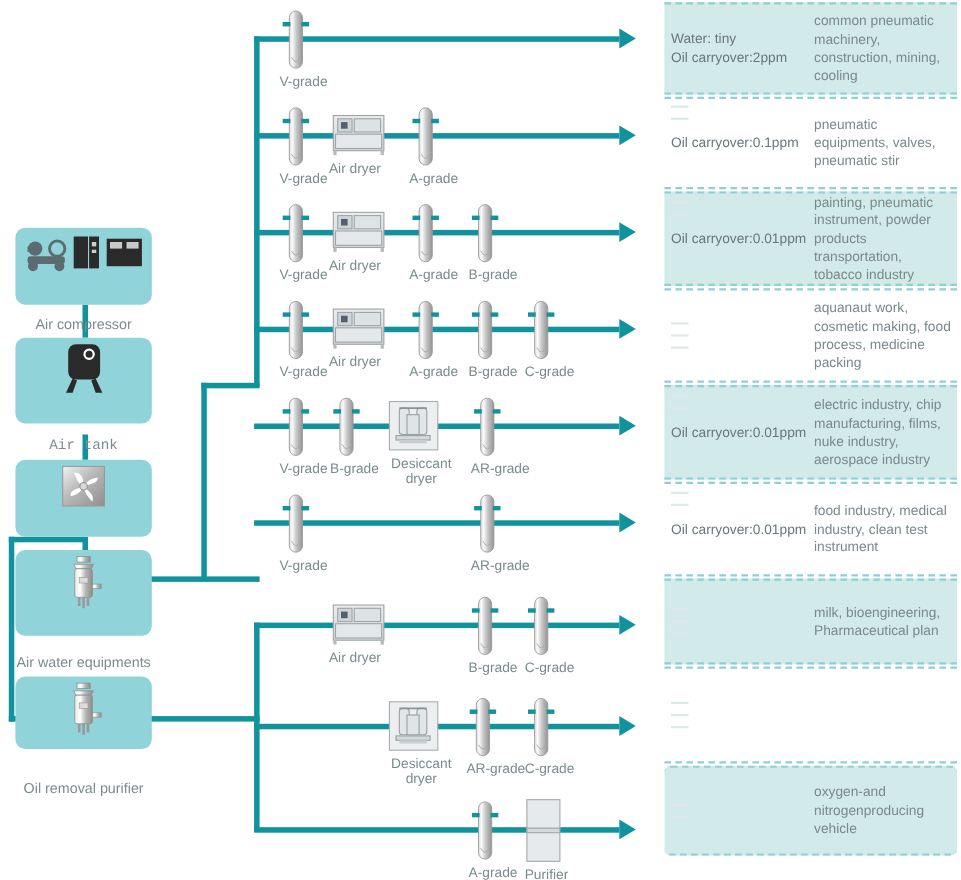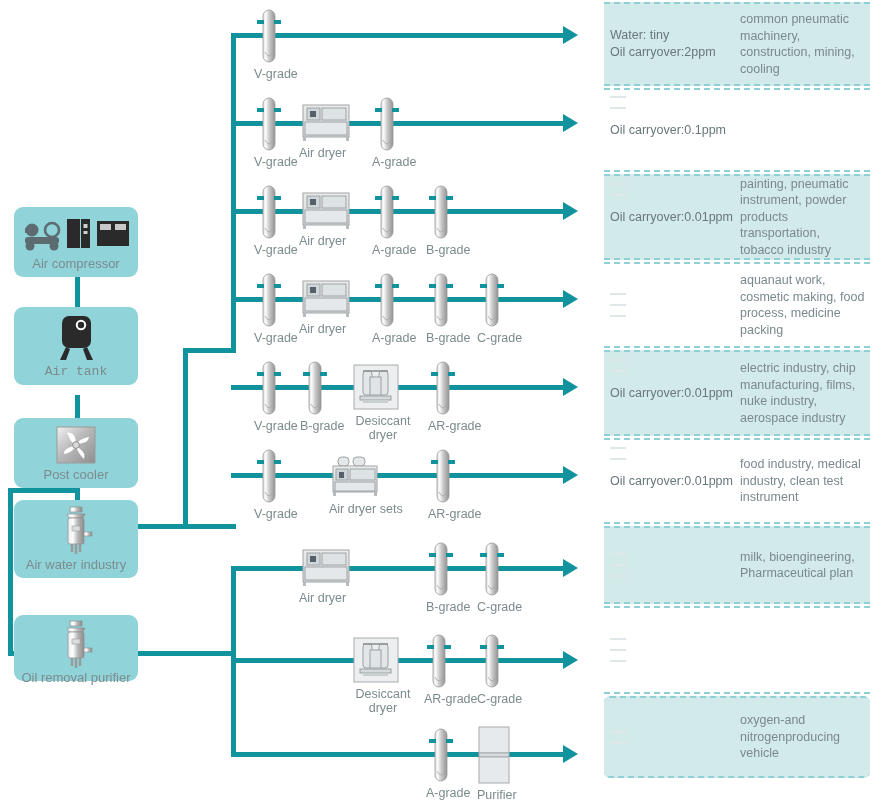--- a/index.html
+++ b/index.html
@@ -51,20 +51,21 @@
     width: 100%;
     padding-top: 4px;
   }
   .stagebox .sb-label {
     font-size: 13px;
     color: #7c8b8e;
     text-align: center;
     line-height: 1.1;
     padding-bottom: 6px;
     white-space: nowrap;
+    margin-top: 39px;
   }
 
   
   .equip {
     position: absolute;
     display: flex;
     flex-direction: column;
     align-items: flex-start;
   }
   .equip-label {
@@ -237,21 +238,21 @@
         <rect x="14" y="13" width="16" height="26" rx="2" fill="url(#gVes1)" stroke="#8d8d8d" stroke-width="0.7"></rect>
         <rect x="18" y="21" width="8" height="5" fill="#dcdcdc" stroke="#9a9a9a" stroke-width="0.6"></rect>
         <rect x="30" y="27" width="8" height="4" fill="url(#gVes1)" stroke="#8d8d8d" stroke-width="0.6"></rect>
         <g stroke="#9a9a9a" stroke-width="2.4" fill="none">
           <path d="M18 39 v8"></path>
             <path d="M22 39 v10"></path>
             <path d="M26 39 v8"></path>
         </g>
       </svg>
     </div>
-    <div class="sb-label">Air water industry</div>
+    <div class="sb-label">Air water equipments</div>
   </div>
 
   <div class="stagebox" style="left:14px; top:615px; width:124px; height:66px;">
     <div class="sb-icon">
       <svg width="44" height="52" viewBox="0 0 44 52">
         <defs>
           <linearGradient id="gVes2" x1="0" y1="0" x2="1" y2="0">
             <stop offset="0" stop-color="#e9e9e9"></stop>
             <stop offset="0.3" stop-color="#ffffff"></stop>
             <stop offset="0.62" stop-color="#b5b5b5"></stop>
@@ -450,26 +451,20 @@
       </svg>
     <div class="equip-label">AR-grade</div>
   </div>
 
   <div class="equip" style="left:254px; top:448px;">
     <svg width="30" height="56">
         <use href="#symCyl"></use>
       </svg>
     <div class="equip-label">V-grade</div>
   </div>
-  <div class="equip" style="left:329px; top:453px;">
-    <svg width="52" height="46">
-        <use href="#symDryerSets"></use>
-      </svg>
-    <div class="equip-label">Air dryer sets</div>
-  </div>
   <div class="equip" style="left:428px; top:448px;">
     <svg width="30" height="56">
         <use href="#symCyl"></use>
       </svg>
     <div class="equip-label">AR-grade</div>
   </div>
 
   <div class="equip" style="left:299px; top:546px;">
     <svg width="54" height="42">
         <use href="#symDryer"></use>
@@ -530,20 +525,21 @@
   </div>
 
   <div class="panel plain" style="top:88px; height:84px;">
     <div class="spec">
       <span class="dashmarks">
           <i></i>
           <i></i>
         </span>
       <div>Oil carryover:0.1ppm</div>
     </div>
+    <div class="apps">pneumatic equipments, valves, pneumatic stir</div>
   </div>
 
   <div class="panel filled" style="top:174px; height:86px;">
     <div class="spec">
       <span class="dashmarks">
           <i></i>
           <i></i>
         </span>
       <div>Oil carryover:0.01ppm</div>
     </div>

